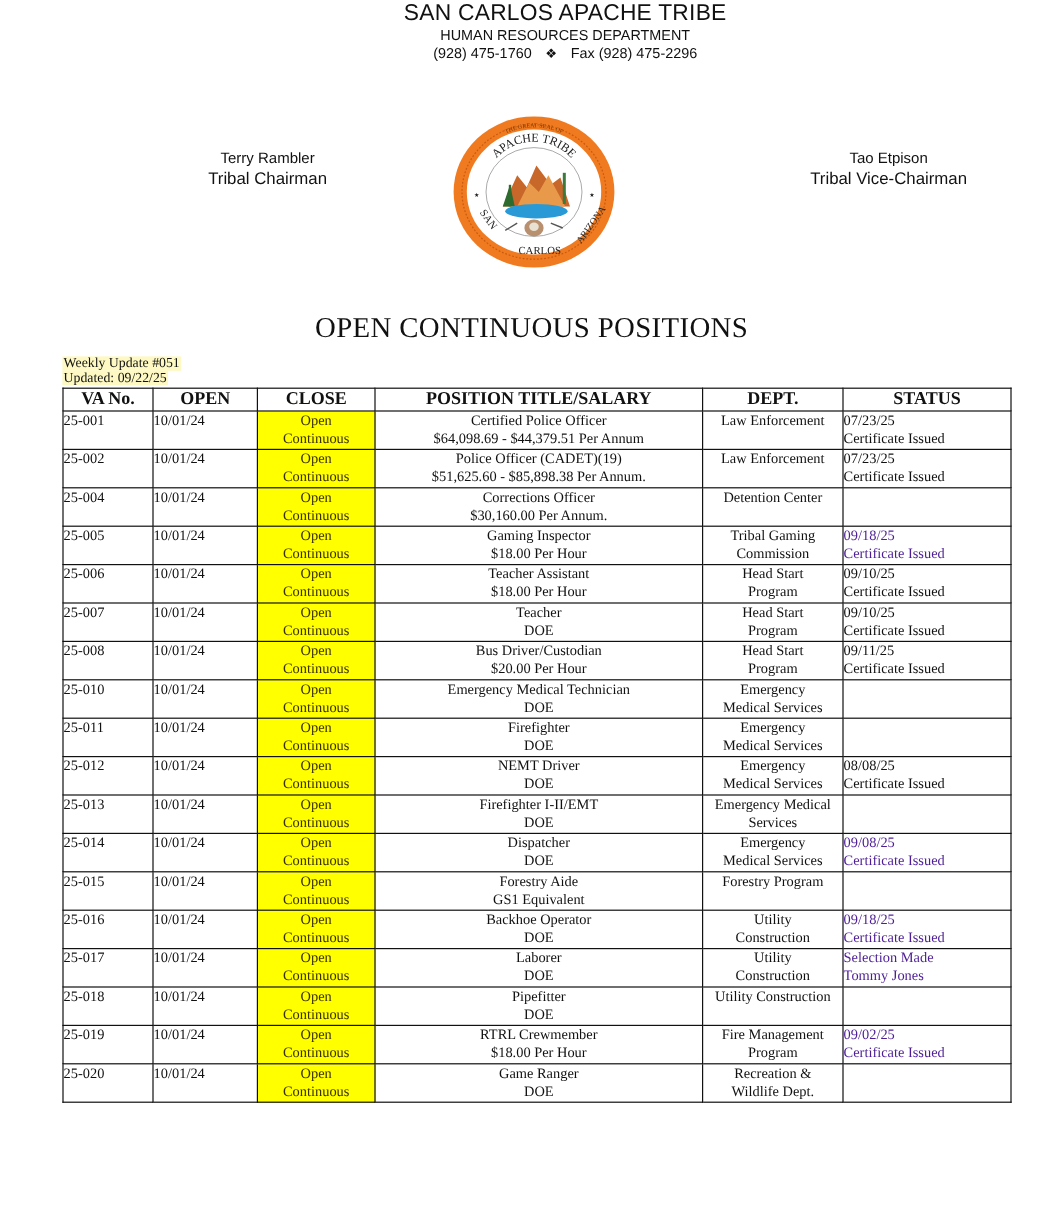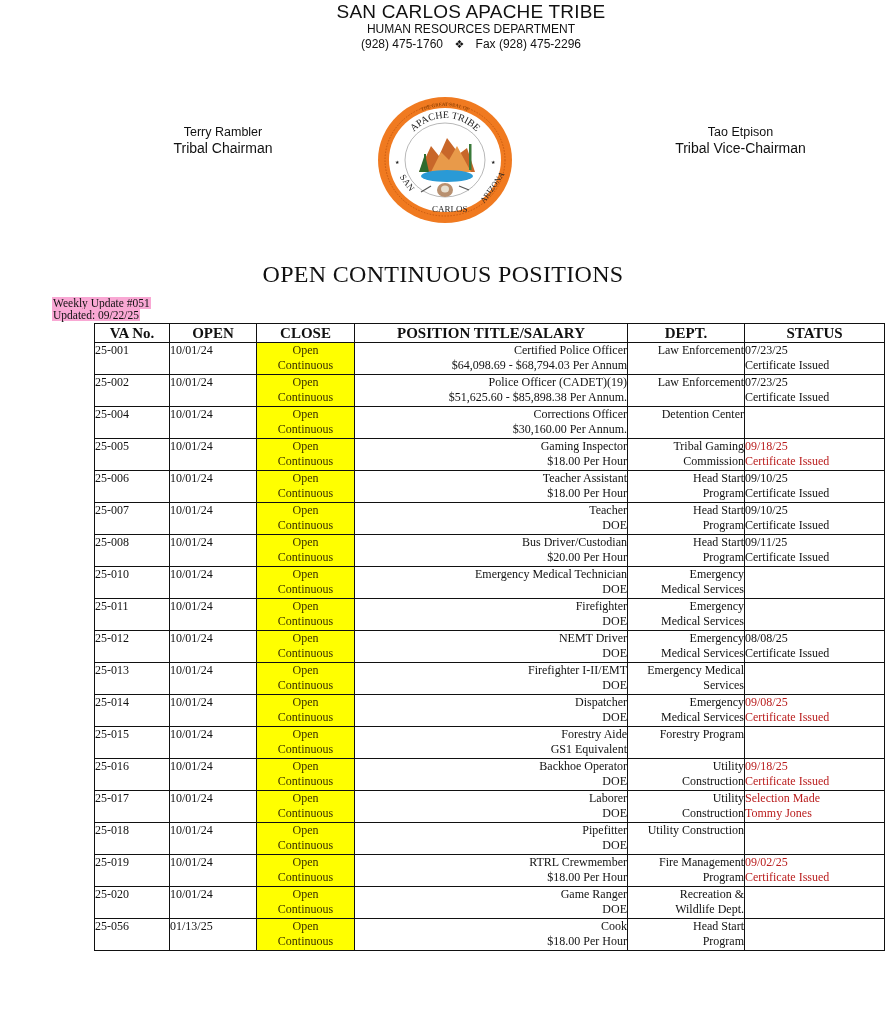--- a/index.html
+++ b/index.html
@@ -17,33 +17,33 @@
     .officer-right { left: 625px; top: 124px; width: 175px; }
     .officer-name { font-size: 12.5px; line-height: 16px; }
     .officer-title { font-size: 14px; line-height: 17px; }
 
     .seal { position: absolute; left: 375px; top: 94px; width: 140px; height: 132px; }
 
     .doc-title { position: absolute; left: 0; width: 886px; top: 260px; text-align: center;
       font-size: 24px; font-weight: normal; line-height: 28px; letter-spacing: 0.3px; }
 
     .update-box { position: absolute; left: 52px; top: 297px; font-size: 11.5px; line-height: 12px; }
-    .hl { background: #f9a8d4; padding: 0 1px; }
+    .hl { background: #fef9c3; padding: 0 1px; }
 
     table.positions { position: absolute; left: 52px; top: 323px; width: 790px;
-      border-collapse: collapse; table-layout: fixed; font-size: 12px; margin-left: 42px; }
+      border-collapse: collapse; table-layout: fixed; font-size: 12px; }
     table.positions th, table.positions td { border: 1.5px solid #111; padding: 0; vertical-align: top; }
     table.positions th { font-size: 15px; font-weight: bold; line-height: 18px; height: 18px; text-align: center; }
     table.positions td { line-height: 15px; }
     td.c { }
-    td.l { text-align: right; padding-left: 5px; }
+    td.l { text-align: center; padding-left: 5px; }
     td.close-cell { background: #ffff00; text-align: center; color: #3a3000; }
     tr.row td { height: 31px; }
     tr.bold td { font-weight: normal; }
-    .red { color: #b91c1c; font-weight: bold; }
+    .red { color: #4c1d95; font-weight: bold; }
     .line { display: block; white-space: nowrap; }
   </style>
 </head>
 <body class="serif">
 
 <div class="org-header sans">
   <div class="org-name">SAN CARLOS APACHE TRIBE</div>
   <div class="org-line">HUMAN RESOURCES DEPARTMENT</div>
   <div class="org-line">
     <span>(928) 475-1760</span>
@@ -125,21 +125,21 @@
 
   <tr class="row">
         <td class="c">25-001</td>
         <td class="c">10/01/24</td>
         <td class="close-cell">
           <span class="line">Open</span>
           <span class="line">Continuous</span>
         </td>
         <td class="l">
           <span class="line">Certified Police Officer</span>
-          <span class="line">$64,098.69 - $68,794.03 Per Annum</span>
+          <span class="line">$64,098.69 - $44,379.51 Per Annum</span>
         </td>
         <td class="l">
           <span class="line">Law Enforcement</span>
           <span class="line"></span>
         </td>
         <td class="c">
           <span class="line">07/23/25</span>
           <span class="line">Certificate Issued</span>
         </td>
       </tr>
@@ -476,34 +476,14 @@
         </td>
         <td class="l">
           <span class="line">Recreation &amp;</span>
           <span class="line">Wildlife Dept.</span>
         </td>
         <td class="c">
           <span class="line"></span>
           <span class="line"></span>
         </td>
       </tr>
-      <tr class="row">
-        <td class="c">25-056</td>
-        <td class="c">01/13/25</td>
-        <td class="close-cell">
-          <span class="line">Open</span>
-          <span class="line">Continuous</span>
-        </td>
-        <td class="l">
-          <span class="line">Cook</span>
-          <span class="line">$18.00 Per Hour</span>
-        </td>
-        <td class="l">
-          <span class="line">Head Start</span>
-          <span class="line">Program</span>
-        </td>
-        <td class="c">
-          <span class="line"></span>
-          <span class="line"></span>
-        </td>
-      </tr>
     </tbody>
 </table>
 
 </body></html>

